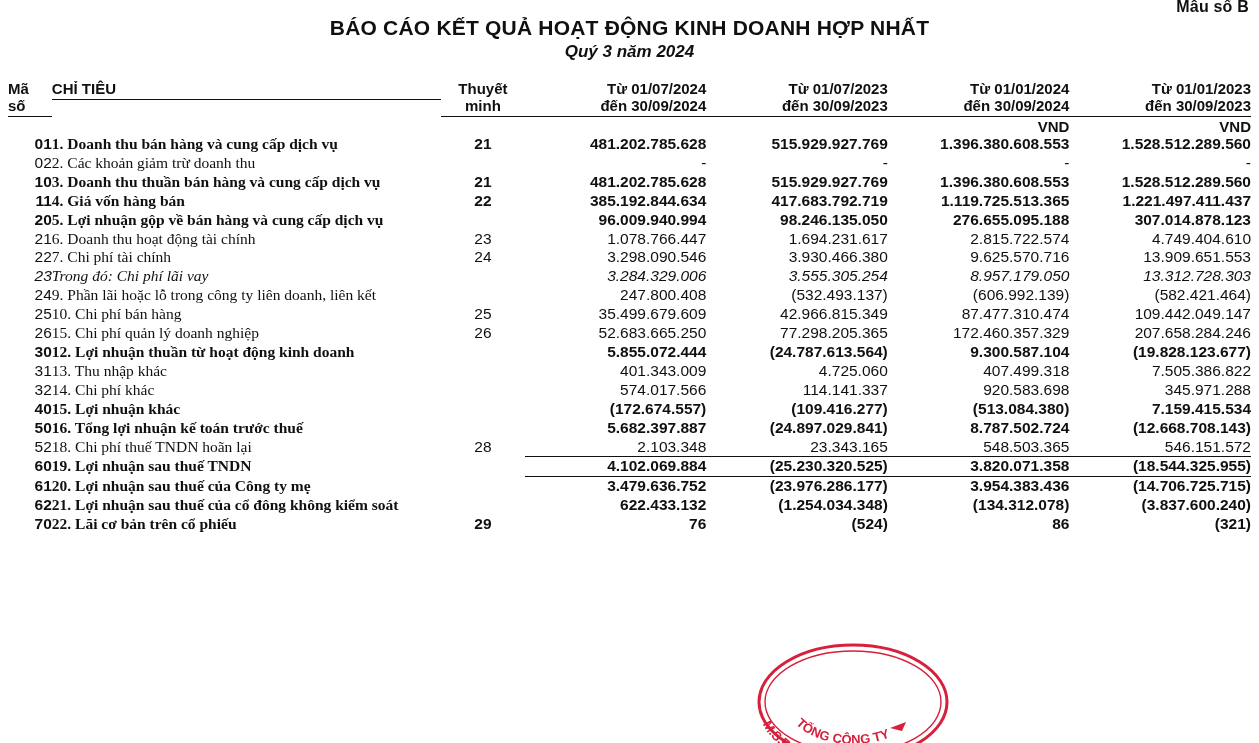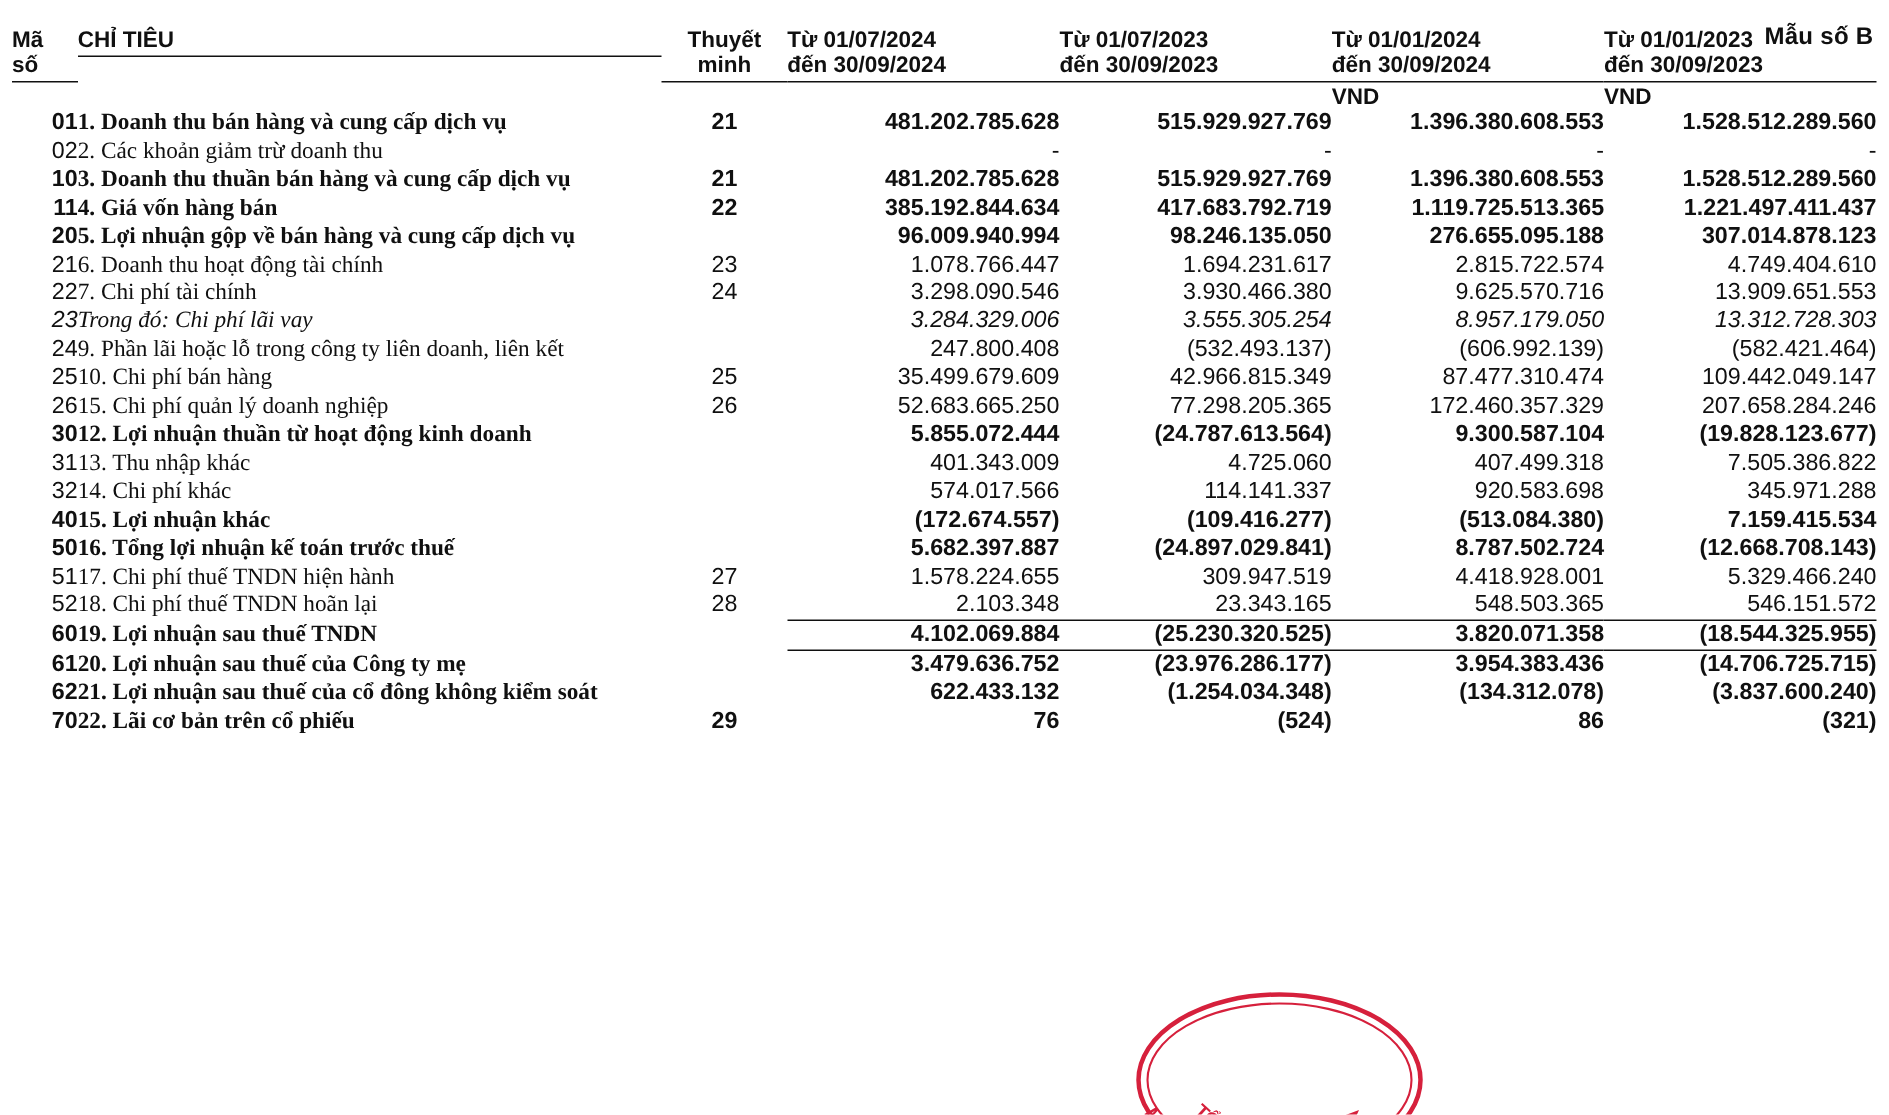--- a/index.html
+++ b/index.html
@@ -70,21 +70,21 @@
     text-align: left;
     padding-left: 8px;
     margin-left: 32px;
   }
   .th-note {
     width: 84px;
     text-align: center;
   }
   .th-num {
     width: 182px;
-    text-align: left;
+    text-align: right;
     padding-right: 6px;
   }
   .hdr-line1 { display: block; }
   .hdr-line2 { display: block; border-bottom: 1.6px solid #101010; padding-bottom: 2px; }
   .hdr-vnd { display: block; font-weight: bold; padding-top: 1px; }
   .hdr-spacer { display: block; height: 17px; }
   tbody td {
     padding-top: 2px;
     padding-bottom: 2px;
     line-height: 1.22;
@@ -121,20 +121,24 @@
   }
   .stamp svg { display: block; }
 </style>
 </head>
 <body>
 
 <div class="page">
 
   <div class="form-code">Mẫu số B</div>
 
+  <div class="title-block">
+    <div class="doc-title">BÁO CÁO KẾT QUẢ HOẠT ĐỘNG KINH DOANH HỢP NHẤT</div>
+    <div class="doc-subtitle">Quý 3 năm 2024</div>
+  </div>
 
   <table class="fin">
     <thead>
       <tr>
         <th class="th-code">
           <span class="hdr-line1">Mã</span>
           <span class="hdr-line2">số</span>
           <span class="hdr-spacer"></span>
         </th>
         <th class="th-item">
@@ -306,29 +310,20 @@
           <td class="num">7.159.415.534</td>
         </tr>
         <tr class="bold">
           <td class="code">50</td>
           <td class="item">16. Tổng lợi nhuận kế toán trước thuế</td>
           <td class="note"></td>
           <td class="num">5.682.397.887</td>
           <td class="num">(24.897.029.841)</td>
           <td class="num">8.787.502.724</td>
           <td class="num">(12.668.708.143)</td>
-        </tr>
-        <tr>
-          <td class="code">51</td>
-          <td class="item">17. Chi phí thuế TNDN hiện hành</td>
-          <td class="note">27</td>
-          <td class="num">1.578.224.655</td>
-          <td class="num">309.947.519</td>
-          <td class="num">4.418.928.001</td>
-          <td class="num">5.329.466.240</td>
         </tr>
         <tr class="underline">
           <td class="code">52</td>
           <td class="item">18. Chi phí thuế TNDN hoãn lại</td>
           <td class="note">28</td>
           <td class="num">2.103.348</td>
           <td class="num">23.343.165</td>
           <td class="num">548.503.365</td>
           <td class="num">546.151.572</td>
         </tr>

